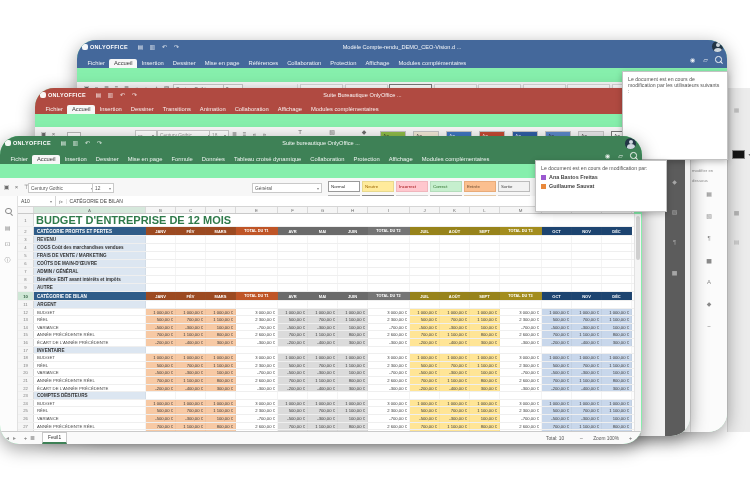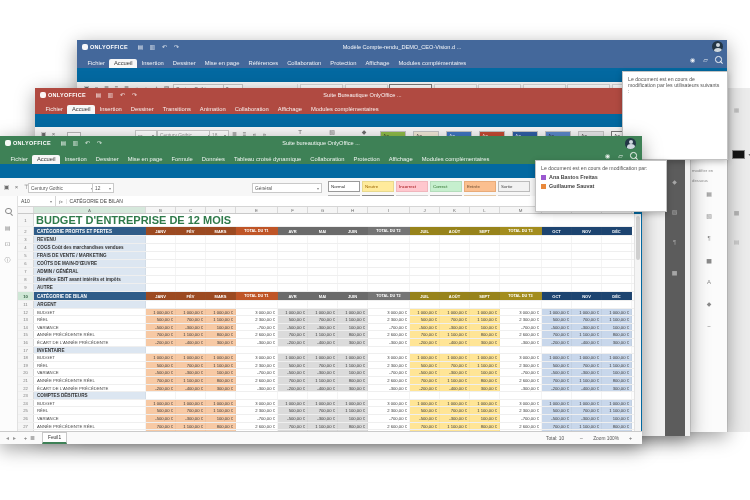--- a/index.html
+++ b/index.html
@@ -1,18 +1,18 @@
 <!DOCTYPE html>
 <html><head>
 <meta charset="utf-8">
 <style>
   html,body{margin:0;padding:0;width:750px;height:500px;background:#fff;overflow:hidden;
     font-family:"Liberation Sans", sans-serif; -webkit-font-smoothing:antialiased;}
   #desktop{position:relative;width:750px;height:500px;background:#fff;}
-  .win{position:absolute;box-shadow:0 5px 18px rgba(0,0,0,.38);overflow:hidden;background:#0369a1;}
+  .win{position:absolute;box-shadow:0 5px 18px rgba(0,0,0,.38);overflow:hidden;background:#86efac;border-radius:19px;}
   .abs{position:absolute;box-sizing:border-box;}
   .tbar{display:flex;align-items:center;color:#fff;}
   .logo{display:flex;align-items:center;gap:2px;font-size:5.5px;font-weight:bold;letter-spacing:.3px;color:#fff;white-space:nowrap;}
   .logo-mark{width:6px;height:6px;border-radius:2px;background:#fff;opacity:.95;}
   .qat{display:flex;gap:5px;margin-left:9px;}
   .qat .gi{color:rgba(255,255,255,.85);}
   .wtitle{position:absolute;left:120px;right:120px;text-align:center;font-size:5.6px;color:rgba(255,255,255,.95);
     white-space:nowrap;overflow:hidden;text-overflow:ellipsis;}
   .avatar{position:absolute;width:11px;height:11px;border-radius:50%;background:#233646;overflow:hidden;}
   .av-head{position:absolute;left:3.5px;top:2px;width:4px;height:4px;border-radius:50%;background:#cfd8df;}

